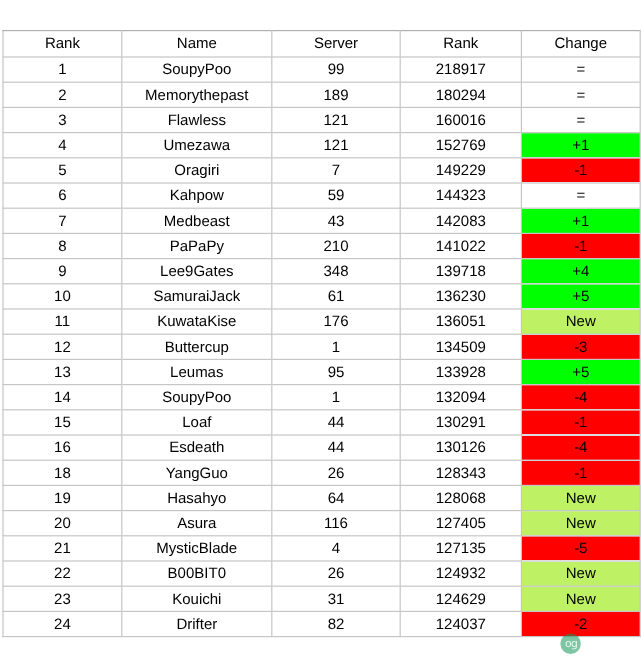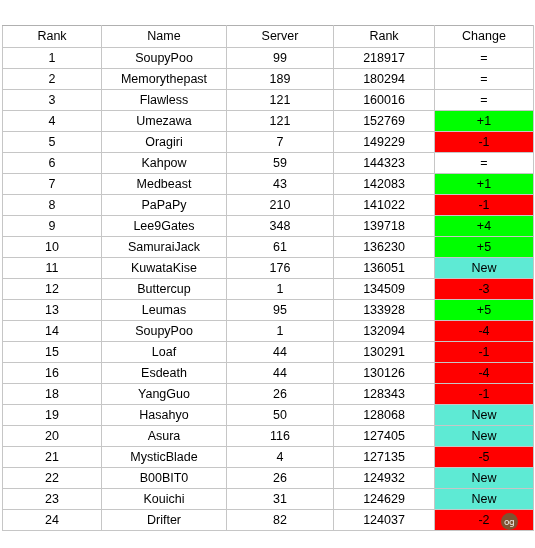--- a/index.html
+++ b/index.html
@@ -50,33 +50,32 @@
     line-height: 21px;
     border-top: 1px solid #b0b0b0;
   }
   table.ranking tr.header-row th {
     background: #ffffff;
   }
   td.change-cell { padding: 0; }
   td.change-up   { background: #00ff00; }
   td.change-down { background: #ff0000; }
   td.change-same { background: #ffffff; }
-  td.change-new  { background: #5eead4; }
+  td.change-new  { background: #bef264; }
 
   
   #watermark {
     position: absolute;
     right: 4px;
     bottom: 3px;
     display: flex;
     align-items: center;
     gap: 3px;
     pointer-events: none;
     user-select: none;
-    flex-direction: column;
   }
   #watermark .wm-logo {
     width: 17px;
     height: 17px;
     border-radius: 50%;
     background: rgba(20, 150, 90, 0.55);
     display: flex;
     align-items: center;
     justify-content: center;
     font-size: 9px;
@@ -228,21 +227,21 @@
         <tr>
           <td>18</td>
           <td>YangGuo</td>
           <td>26</td>
           <td>128343</td>
           <td class="change-cell change-down">-1</td>
         </tr>
         <tr>
           <td>19</td>
           <td>Hasahyo</td>
-          <td>50</td>
+          <td>64</td>
           <td>128068</td>
           <td class="change-cell change-new">New</td>
         </tr>
         <tr>
           <td>20</td>
           <td>Asura</td>
           <td>116</td>
           <td>127405</td>
           <td class="change-cell change-new">New</td>
         </tr>

